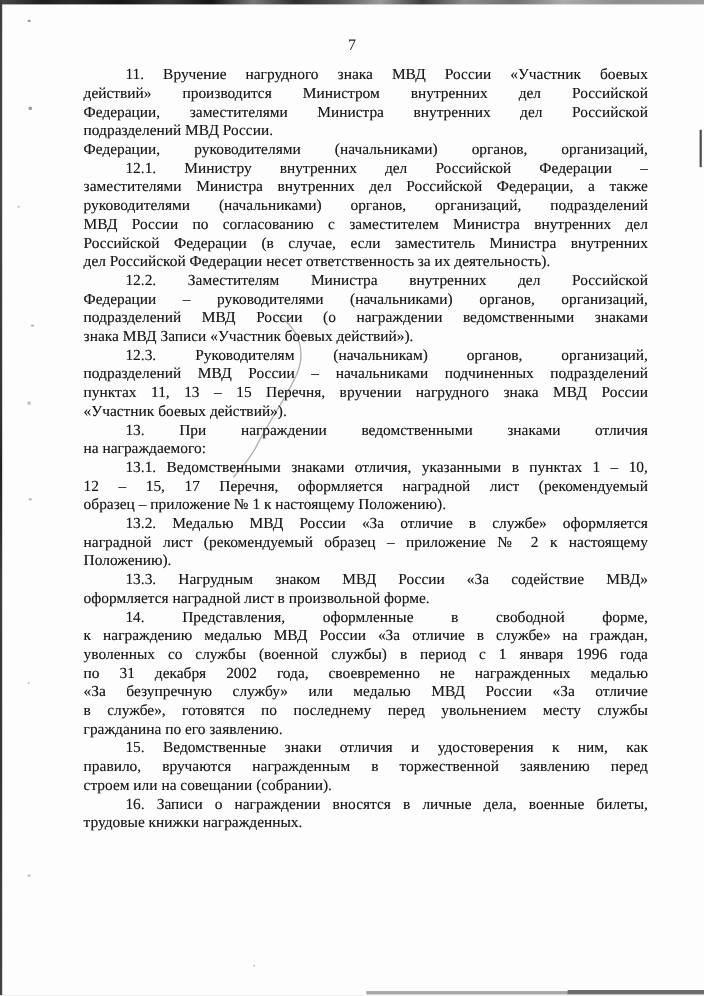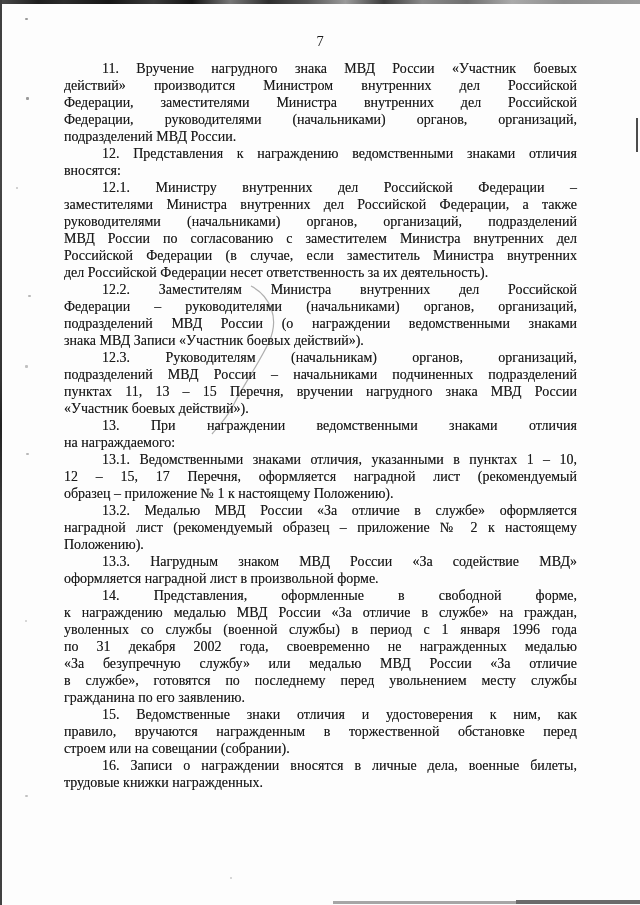--- a/index.html
+++ b/index.html
@@ -34,21 +34,21 @@
     position:absolute;left:516px;top:900px;width:124px;height:4px;background:#6b6b6b;
   }
   .speck{position:absolute;background:#9a9a9a;border-radius:1px;}
   .curve-svg{position:absolute;left:0;top:0;pointer-events:none;}
 
   .page-number{
     position:absolute;top:33px;left:0;width:640px;
     text-align:center;font-size:14.5px;line-height:17px;
   }
   .text-block{
-    position:absolute;left:64px;top:60px;width:513px;
+    position:absolute;left:76px;top:60px;width:513px;
     font-size:14px;line-height:17px;
     text-shadow:0 0 .4px rgba(20,20,20,.55);
   }
   .para{margin:0;}
   .line{white-space:normal;}
   .line.first{padding-left:38px;}
   .line.just{text-align:justify;text-align-last:justify;}
 </style>
 </head>
 <body>
@@ -75,26 +75,22 @@
     <path d="M 251,286 C 270,296 280,318 269,342 C 258,365 244,384 234,404 C 227,418 218,427 212,434" fill="none" stroke="#a0a0a0" stroke-width="1.2" opacity="0.85"></path>
   </svg>
 
   <div class="page-number">7</div>
 
   <div class="text-block">
       <div class="para">
         <div class="line first just">11. Вручение нагрудного знака МВД России «Участник боевых</div>
         <div class="line just">действий» производится Министром внутренних дел Российской</div>
         <div class="line just">Федерации, заместителями Министра внутренних дел Российской</div>
+        <div class="line">подразделений МВД России.</div>
         <div class="line just">Федерации, руководителями (начальниками) органов, организаций,</div>
-        <div class="line">подразделений МВД России.</div>
-      </div>
-      <div class="para">
-        <div class="line first just">12. Представления к награждению ведомственными знаками отличия</div>
-        <div class="line">вносятся:</div>
       </div>
       <div class="para">
         <div class="line first just">12.1. Министру внутренних дел Российской Федерации –</div>
         <div class="line just">заместителями Министра внутренних дел Российской Федерации, а также</div>
         <div class="line just">руководителями (начальниками) органов, организаций, подразделений</div>
         <div class="line just">МВД России по согласованию с заместителем Министра внутренних дел</div>
         <div class="line just">Российской Федерации (в случае, если заместитель Министра внутренних</div>
         <div class="line">дел Российской Федерации несет ответственность за их деятельность).</div>
       </div>
       <div class="para">
@@ -131,21 +127,21 @@
         <div class="line first just">14. Представления, оформленные в свободной форме,</div>
         <div class="line just">к награждению медалью МВД России «За отличие в службе» на граждан,</div>
         <div class="line just">уволенных со службы (военной службы) в период с 1 января 1996 года</div>
         <div class="line just">по 31 декабря 2002 года, своевременно не награжденных медалью</div>
         <div class="line just">«За безупречную службу» или медалью МВД России «За отличие</div>
         <div class="line just">в службе», готовятся по последнему перед увольнением месту службы</div>
         <div class="line">гражданина по его заявлению.</div>
       </div>
       <div class="para">
         <div class="line first just">15. Ведомственные знаки отличия и удостоверения к ним, как</div>
-        <div class="line just">правило, вручаются награжденным в торжественной обстановке перед</div>
+        <div class="line just">правило, вручаются награжденным в торжественной заявлению перед</div>
         <div class="line">строем или на совещании (собрании).</div>
       </div>
       <div class="para">
         <div class="line first just">16. Записи о награждении вносятся в личные дела, военные билеты,</div>
         <div class="line">трудовые книжки награжденных.</div>
       </div>
     </div>
 
 </div>
 

